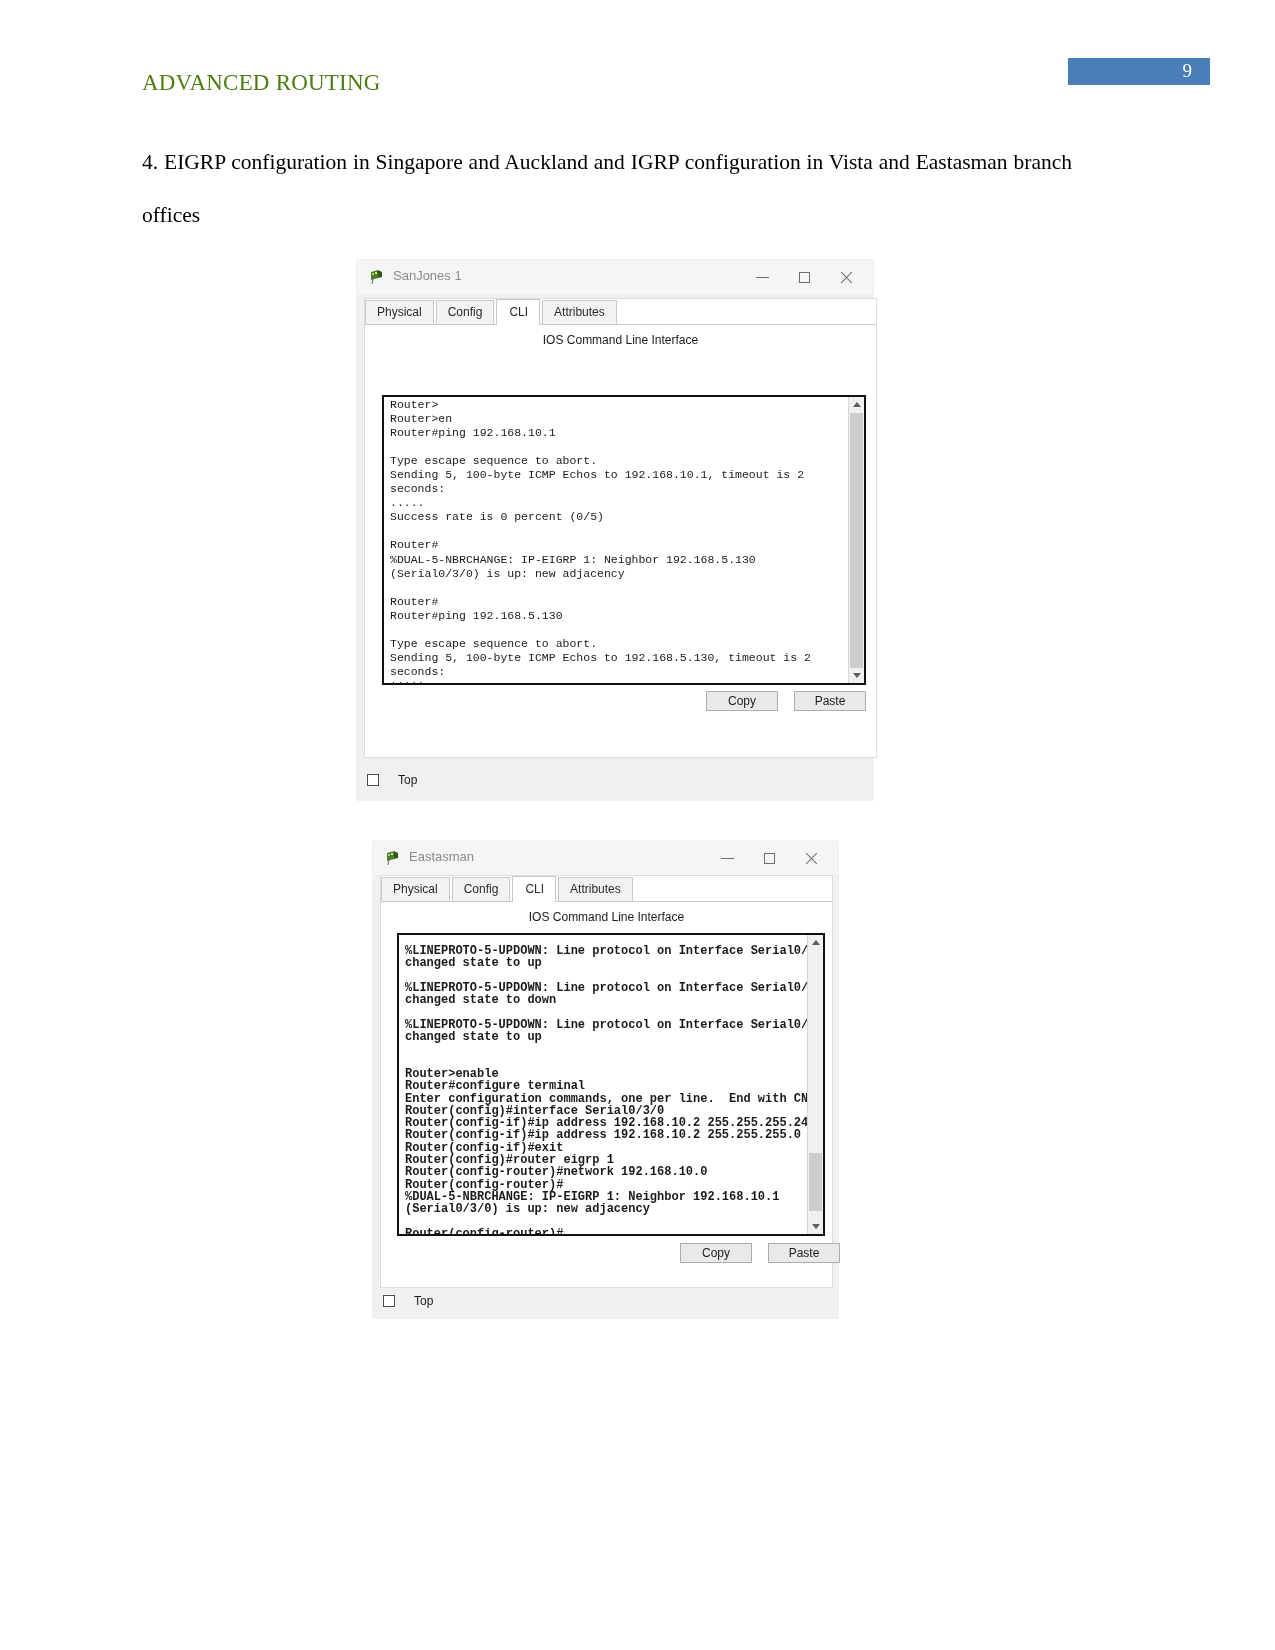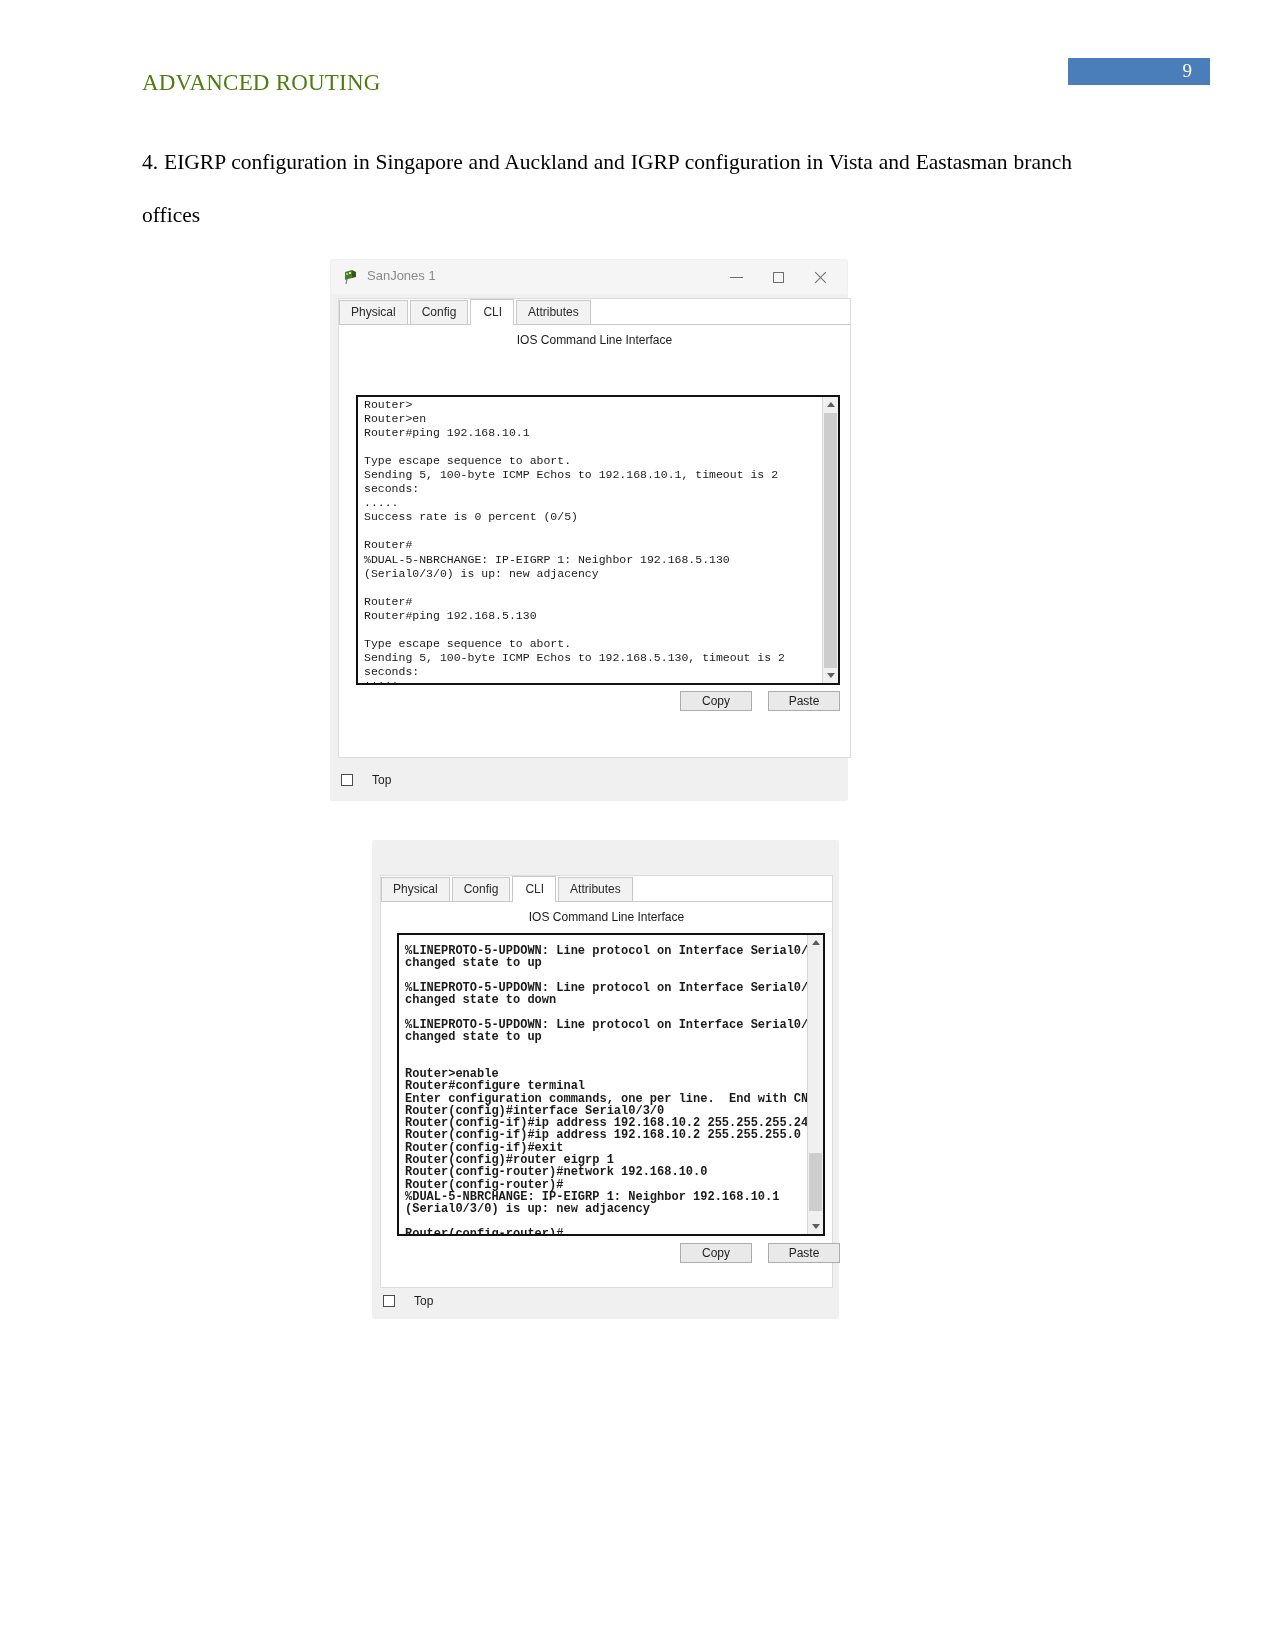--- a/index.html
+++ b/index.html
@@ -285,21 +285,21 @@
 
 <div class="page-header">
   <div class="doc-title">ADVANCED ROUTING</div>
   <div class="page-number-box">
     <span class="num">9</span>
   </div>
 </div>
 
 <div class="body-para">4. EIGRP configuration in Singapore and Auckland and IGRP configuration in Vista and Eastasman branch offices</div>
 
-<div class="pt-window" id="win1" style="left:331px; top:260px; width:516px; height:540px;">
+<div class="pt-window" id="win1" style="left:357px; top:260px; width:516px; height:540px;">
 
   <div class="titlebar">
     <svg class="app-icon" viewBox="0 0 16 16">
       <path d="M2 3 L9 1 L9 9 L2 11 Z" fill="#4c7a2e"></path>
       <path d="M9 1 L13 3 L13 8 L9 9 Z" fill="#2f5a1a"></path>
       <rect x="3" y="4" width="2" height="2" fill="#a8d46a"></rect>
       <rect x="6" y="3" width="2" height="2" fill="#cfe89a"></rect>
       <path d="M4 10 L3 15" stroke="#7d7d7d" stroke-width="1.2" fill="none"></path>
     </svg>
     <div class="win-title">SanJones 1</div>
@@ -373,20 +373,41 @@
   </div>
 
   <div class="checkrow" style="left:10px; top:513px;">
     <span class="checkbox"></span>
     <span class="lbl">Top</span>
   </div>
 </div>
 
 <div class="pt-window" id="win2" style="left:373px; top:841px; width:465px; height:477px;">
 
+  <div class="titlebar">
+    <svg class="app-icon" viewBox="0 0 16 16">
+      <path d="M2 3 L9 1 L9 9 L2 11 Z" fill="#4c7a2e"></path>
+      <path d="M9 1 L13 3 L13 8 L9 9 Z" fill="#2f5a1a"></path>
+      <rect x="3" y="4" width="2" height="2" fill="#a8d46a"></rect>
+      <rect x="6" y="3" width="2" height="2" fill="#cfe89a"></rect>
+      <path d="M4 10 L3 15" stroke="#7d7d7d" stroke-width="1.2" fill="none"></path>
+    </svg>
+    <div class="win-title">Eastasman</div>
+    <div class="win-btns">
+      <div class="win-btn">
+          <i class="glyph-min"></i>
+        </div>
+      <div class="win-btn">
+          <i class="glyph-max"></i>
+        </div>
+      <div class="win-btn">
+          <i class="glyph-close"></i>
+        </div>
+    </div>
+  </div>
 
   <div class="pt-inner" style="left:7px; top:34px; width:451px; height:411px;">
     <div class="tabstrip">
       <div class="tab">Physical</div>
       <div class="tab">Config</div>
       <div class="tab active">CLI</div>
       <div class="tab">Attributes</div>
       <div style="clear:both"></div>
     </div>
 

